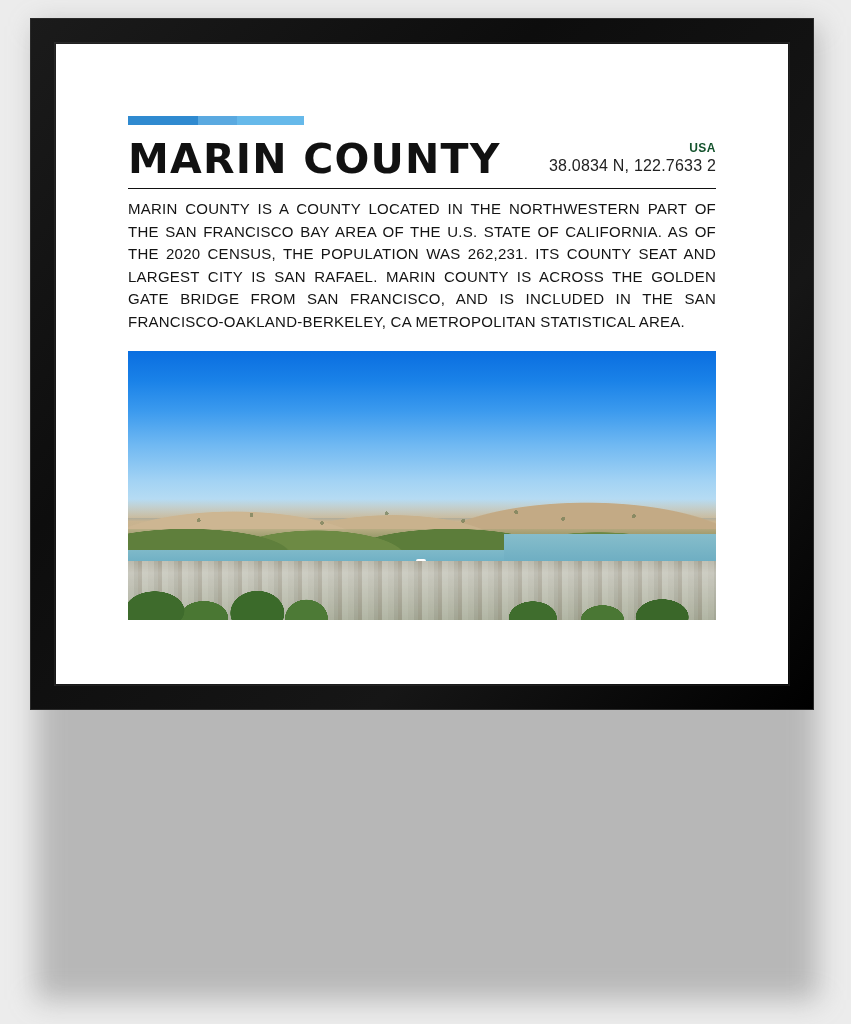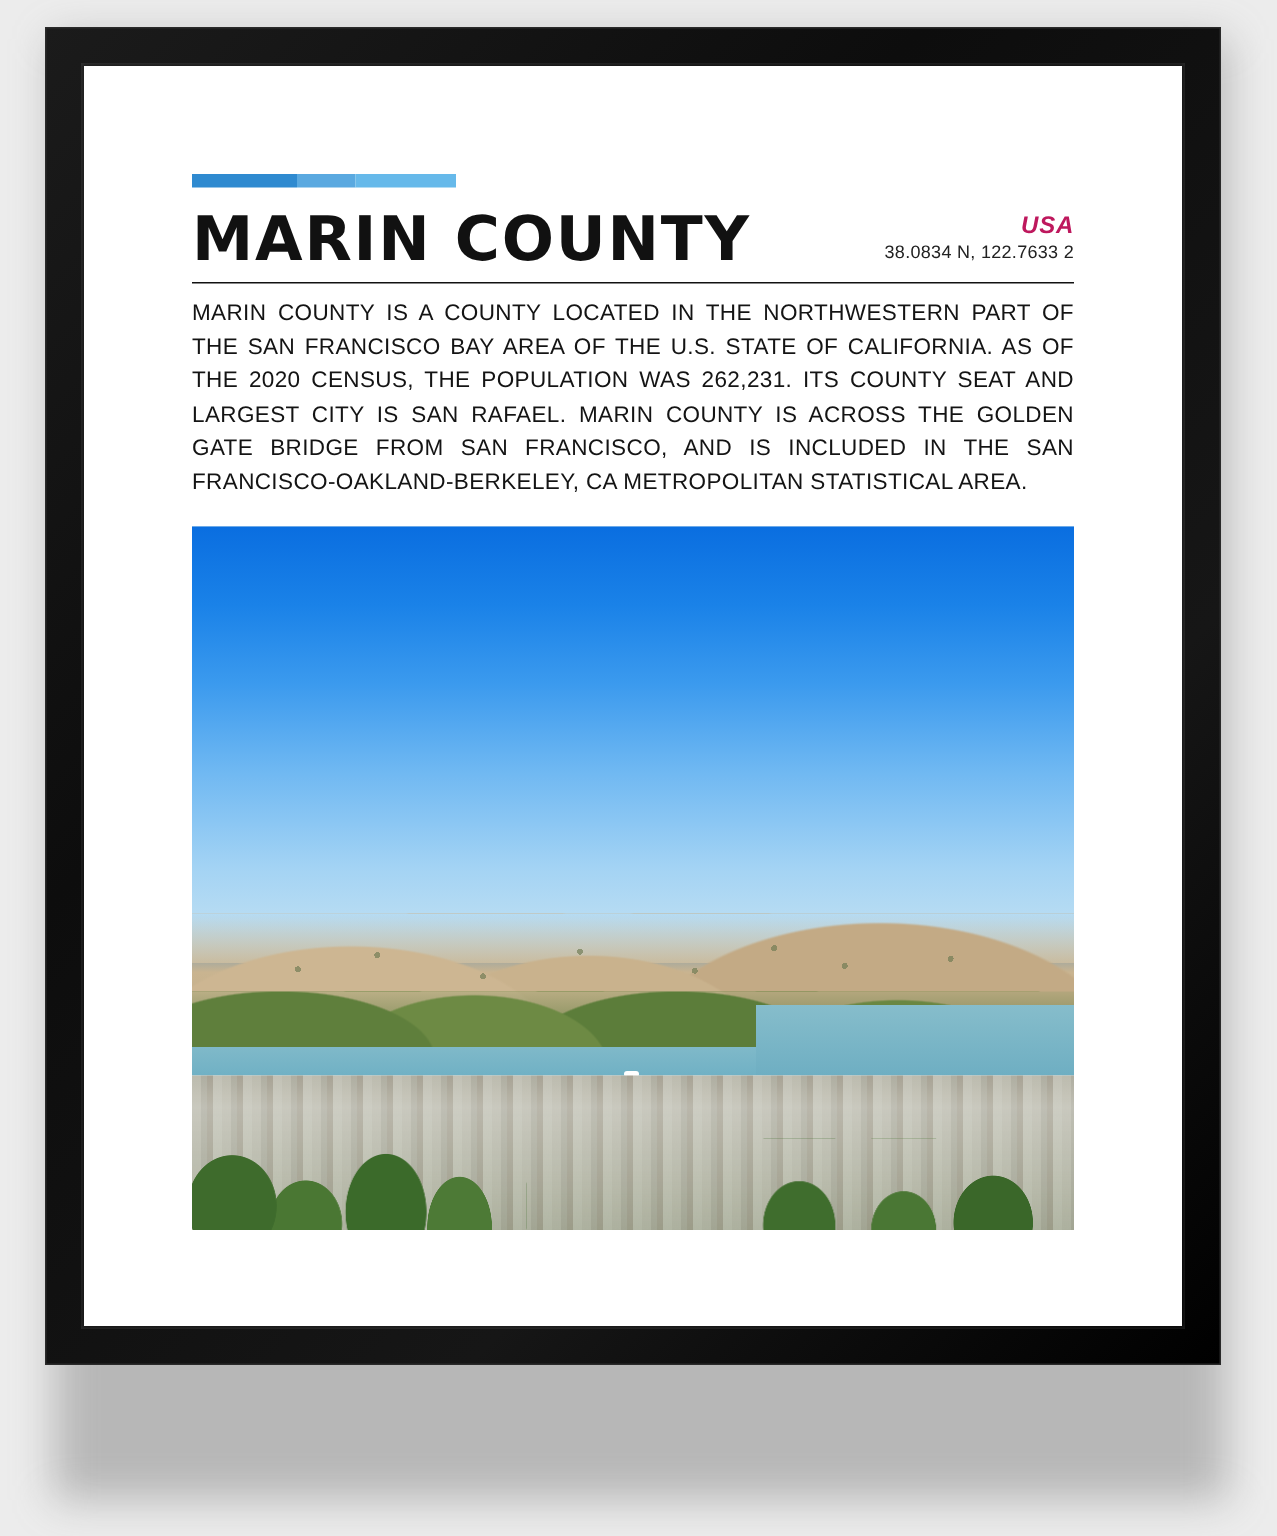--- a/index.html
+++ b/index.html
@@ -31,21 +31,21 @@
     filter: blur(14px);
     border-radius: 2px;
   }
 
   
   #frame {
     position: absolute;
     left: 30px;
     top: 18px;
     width: 784px;
-    height: 892px;
+    height: 692px;
     background: linear-gradient(135deg,#1b1b1b 0%, #0d0d0d 35%, #161616 70%, #000 100%);
     box-sizing: border-box;
     padding: 26px;
     box-shadow: inset 0 0 0 1px #2a2a2a;
   }
   #frame-inner-bevel {
     position: absolute;
     left: 24px; top: 24px; right: 24px; bottom: 24px;
     box-shadow: inset 0 0 3px 1px rgba(255,255,255,0.10);
     pointer-events: none;
@@ -88,29 +88,28 @@
     font-weight: 700;
     color: #111;
     line-height: 1;
     font-family: "DejaVu Sans", sans-serif;
   }
   .meta {
     text-align: right;
     padding-bottom: 3px;
   }
   .meta-country {
-    font-size: 16px;
+    font-size: 12px;
     font-weight: 700;
     letter-spacing: 0.5px;
-    color: #be185d;
+    color: #14532d;
     line-height: 1.25;
-    font-style: italic;
   }
   .meta-coords {
-    font-size: 12px;
+    font-size: 16px;
     color: #222;
     letter-spacing: 0.2px;
     line-height: 1.3;
   }
 
   .rule {
     border-top: 1.6px solid #111;
     margin-top: 2px;
   }
 

